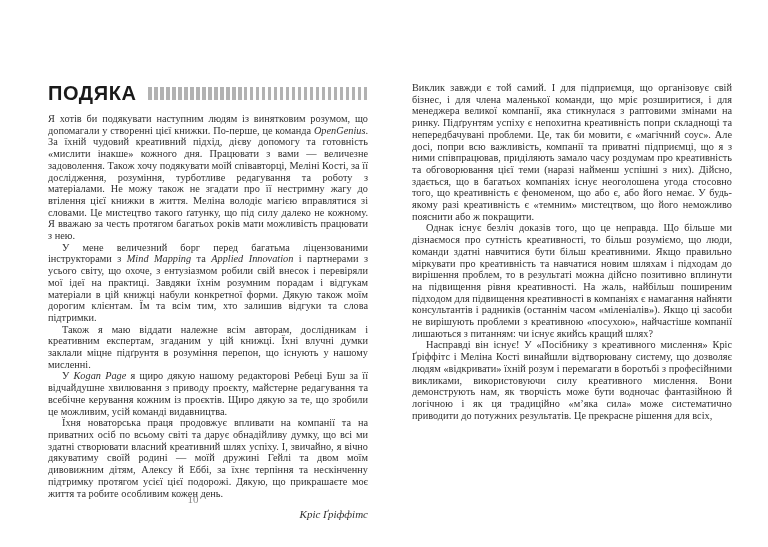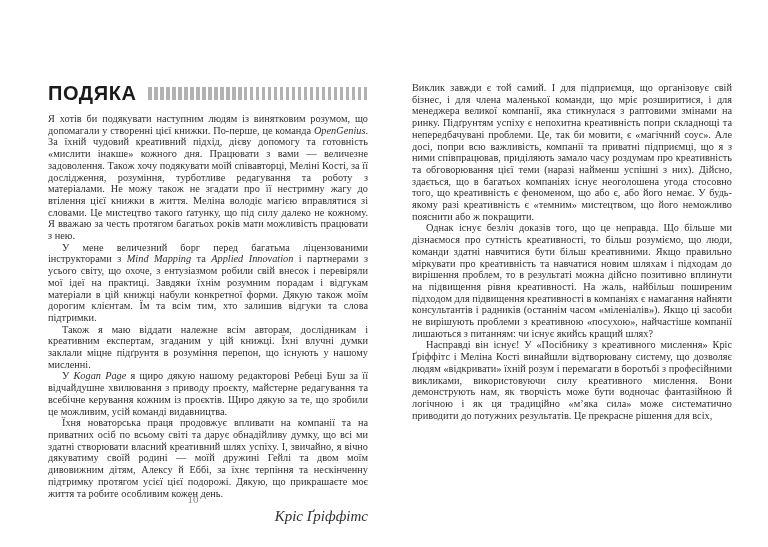--- a/index.html
+++ b/index.html
@@ -65,21 +65,21 @@
     hyphens: auto;
     -webkit-hyphens: auto;
   }
   .body-text p.indent { text-indent: 14px; }
   .body-text i { font-style: italic; }
   .signature {
     margin-top: 9px;
     text-align: right;
     font-family: "Liberation Serif", serif;
     font-style: italic;
-    font-size: 15px;
+    font-size: 11px;
     color: var(--text-color);
   }
   .pagenum {
     position: absolute;
     top: 493px;
     font-family: "Liberation Serif", serif;
     font-size: 11px;
     color: var(--pagenum-color);
     text-align: center;
   }

